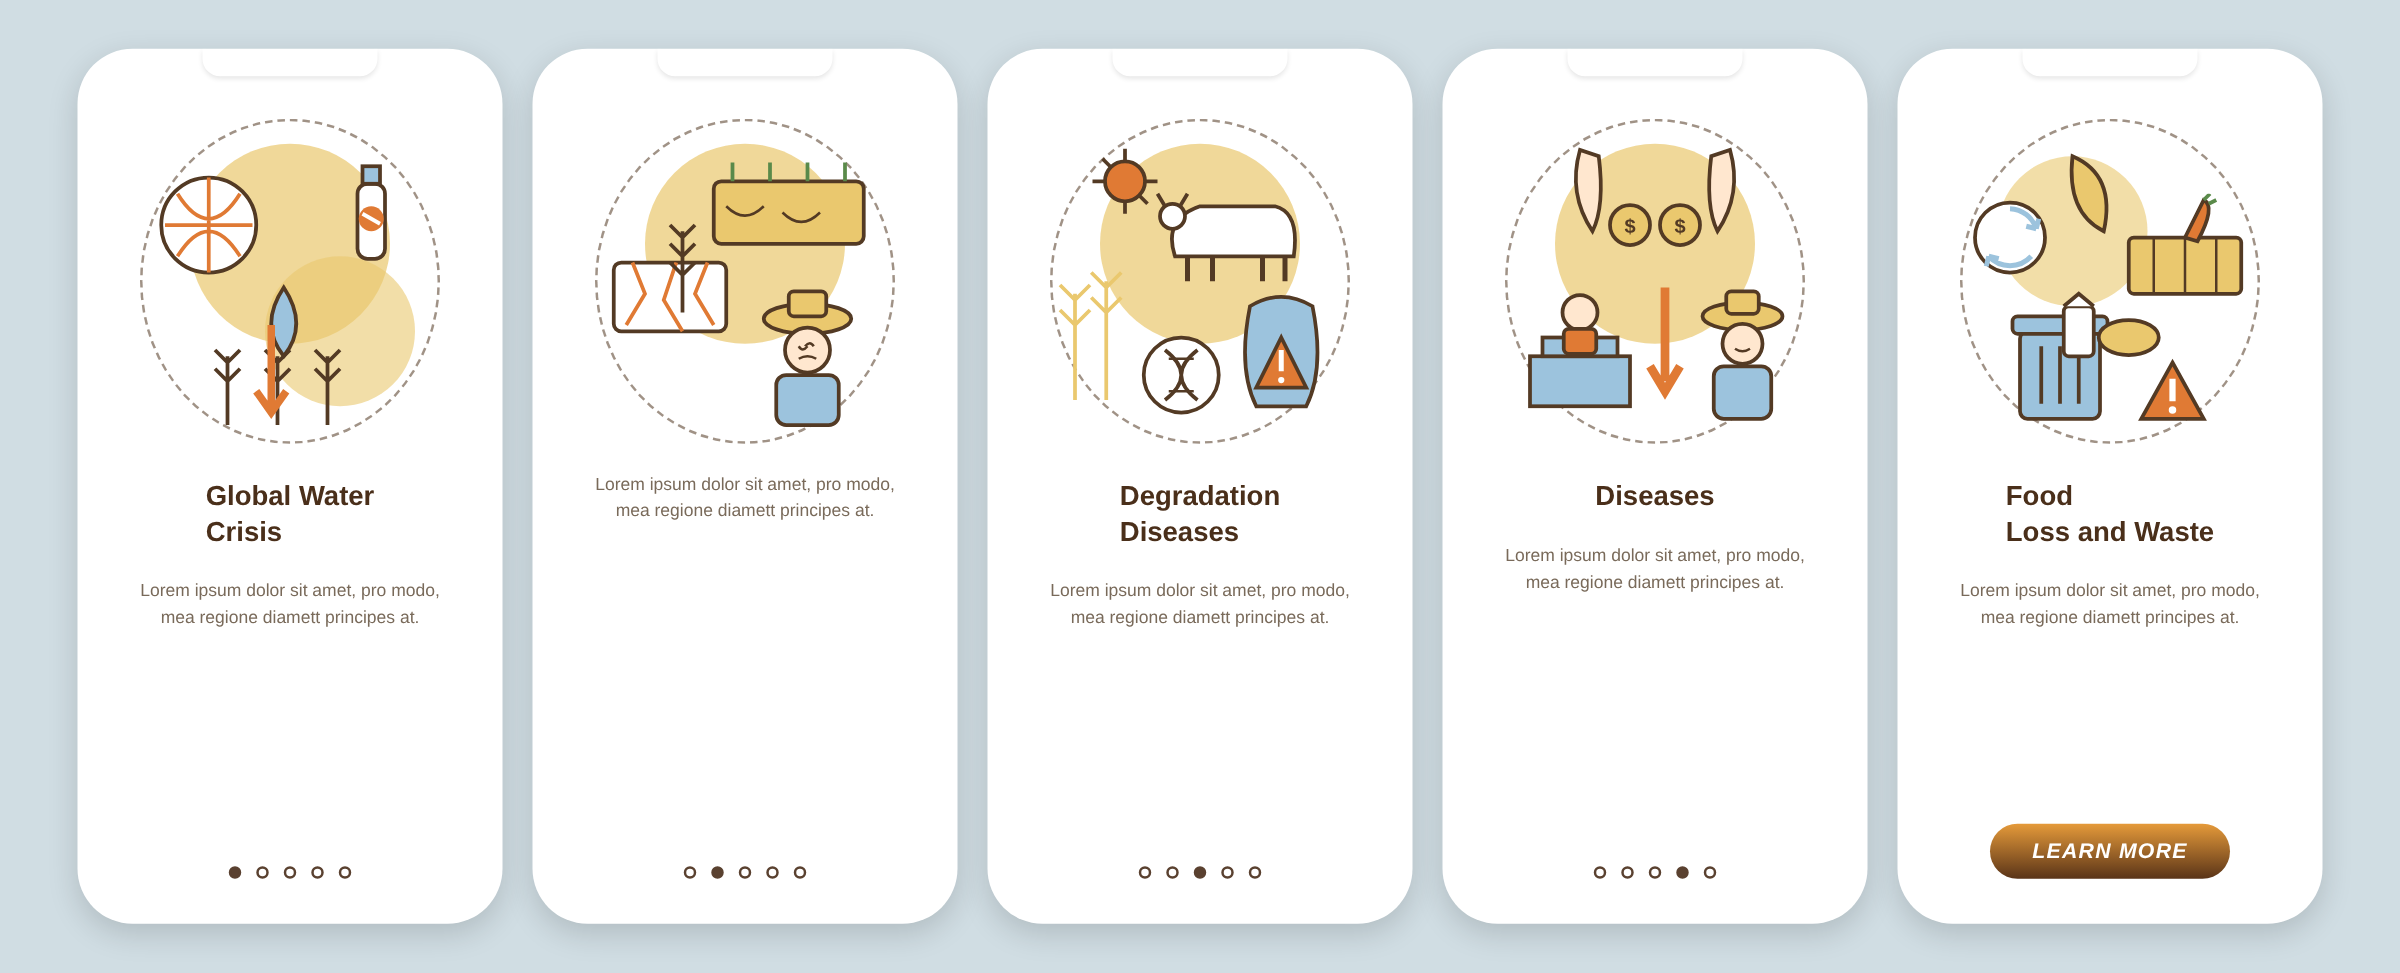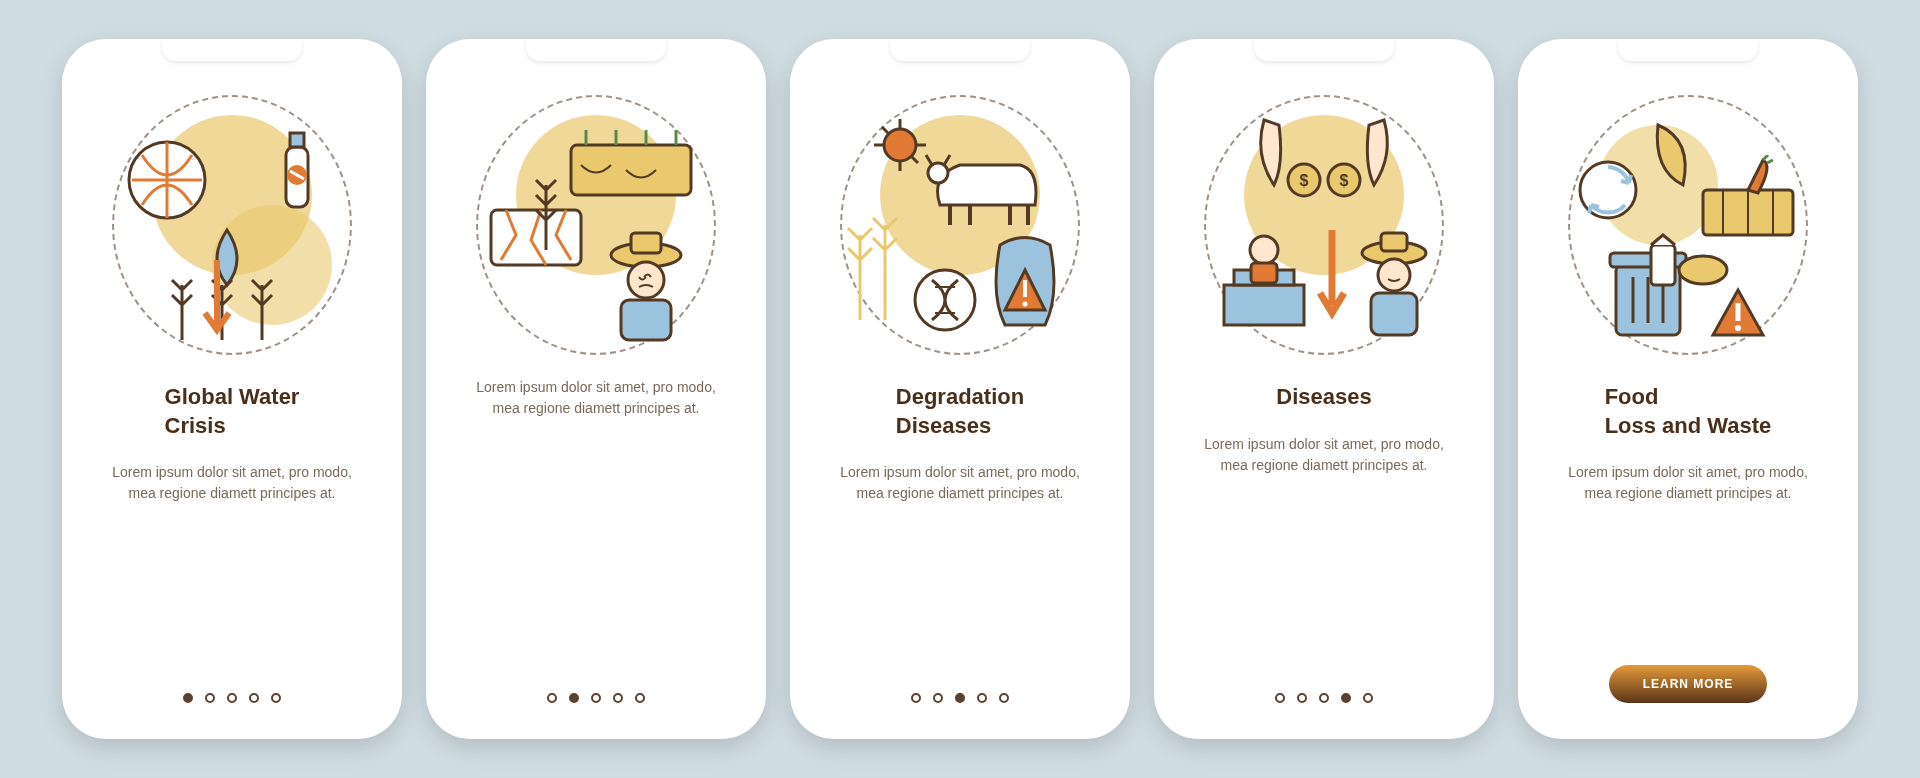--- a/index.html
+++ b/index.html
@@ -98,26 +98,27 @@
     background: transparent;
   }
   .dot.active {
     background: #5a4130;
   }
   .cta {
     margin-top: auto;
     background: linear-gradient(180deg, #e59a3a 0%, #5a3418 100%);
     color: #fff;
     font-weight: 700;
-    font-size: 12px;
+    font-size: 17px;
     letter-spacing: 1px;
     padding: 12px 34px;
     border-radius: 999px;
     border: none;
     cursor: pointer;
+    font-style: italic;
   }
   svg.ic { position: absolute; }
 </style>
 </head>
 <body>
 
 <div class="phone">
   <div class="notch"></div>
   <div class="illus">
     <div class="dashed-circle"></div>

